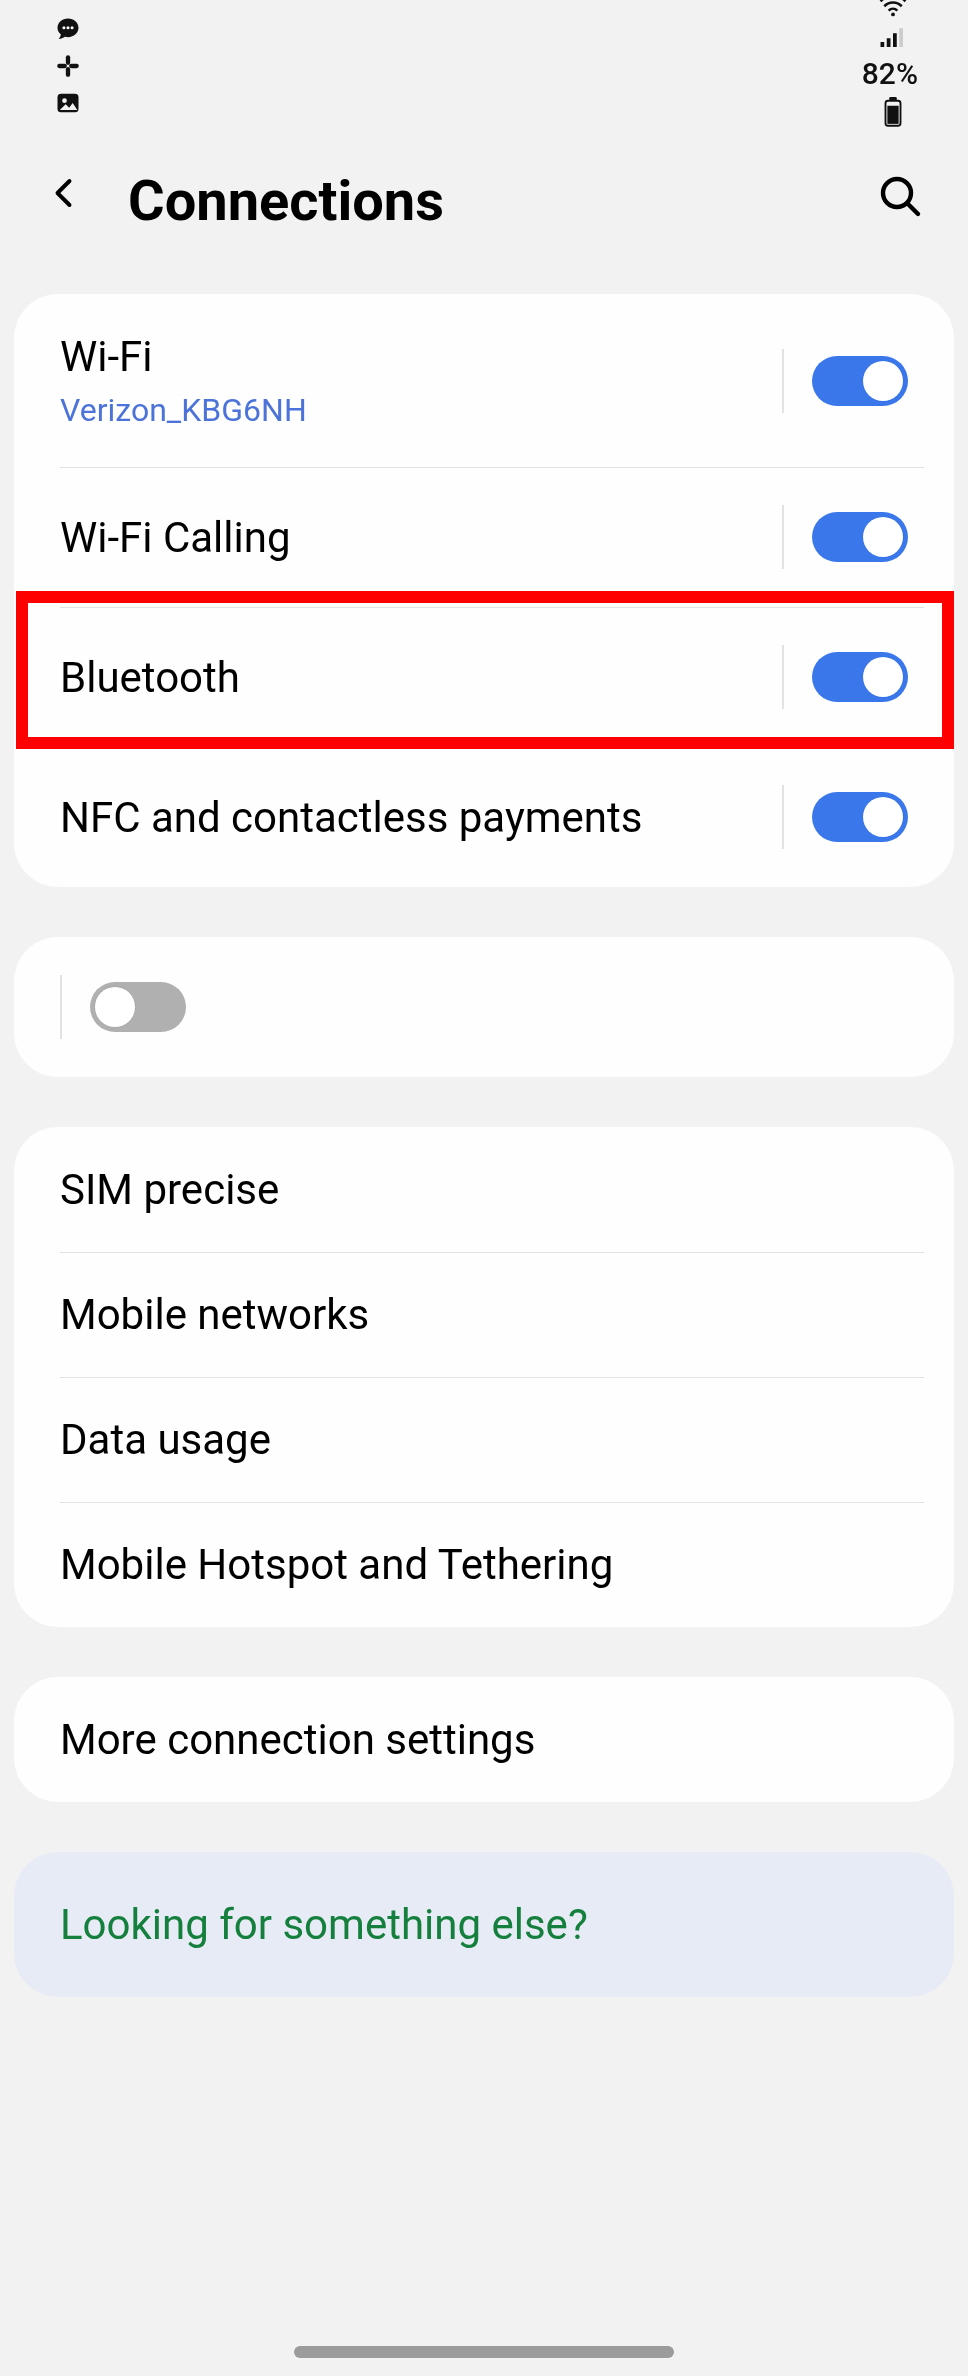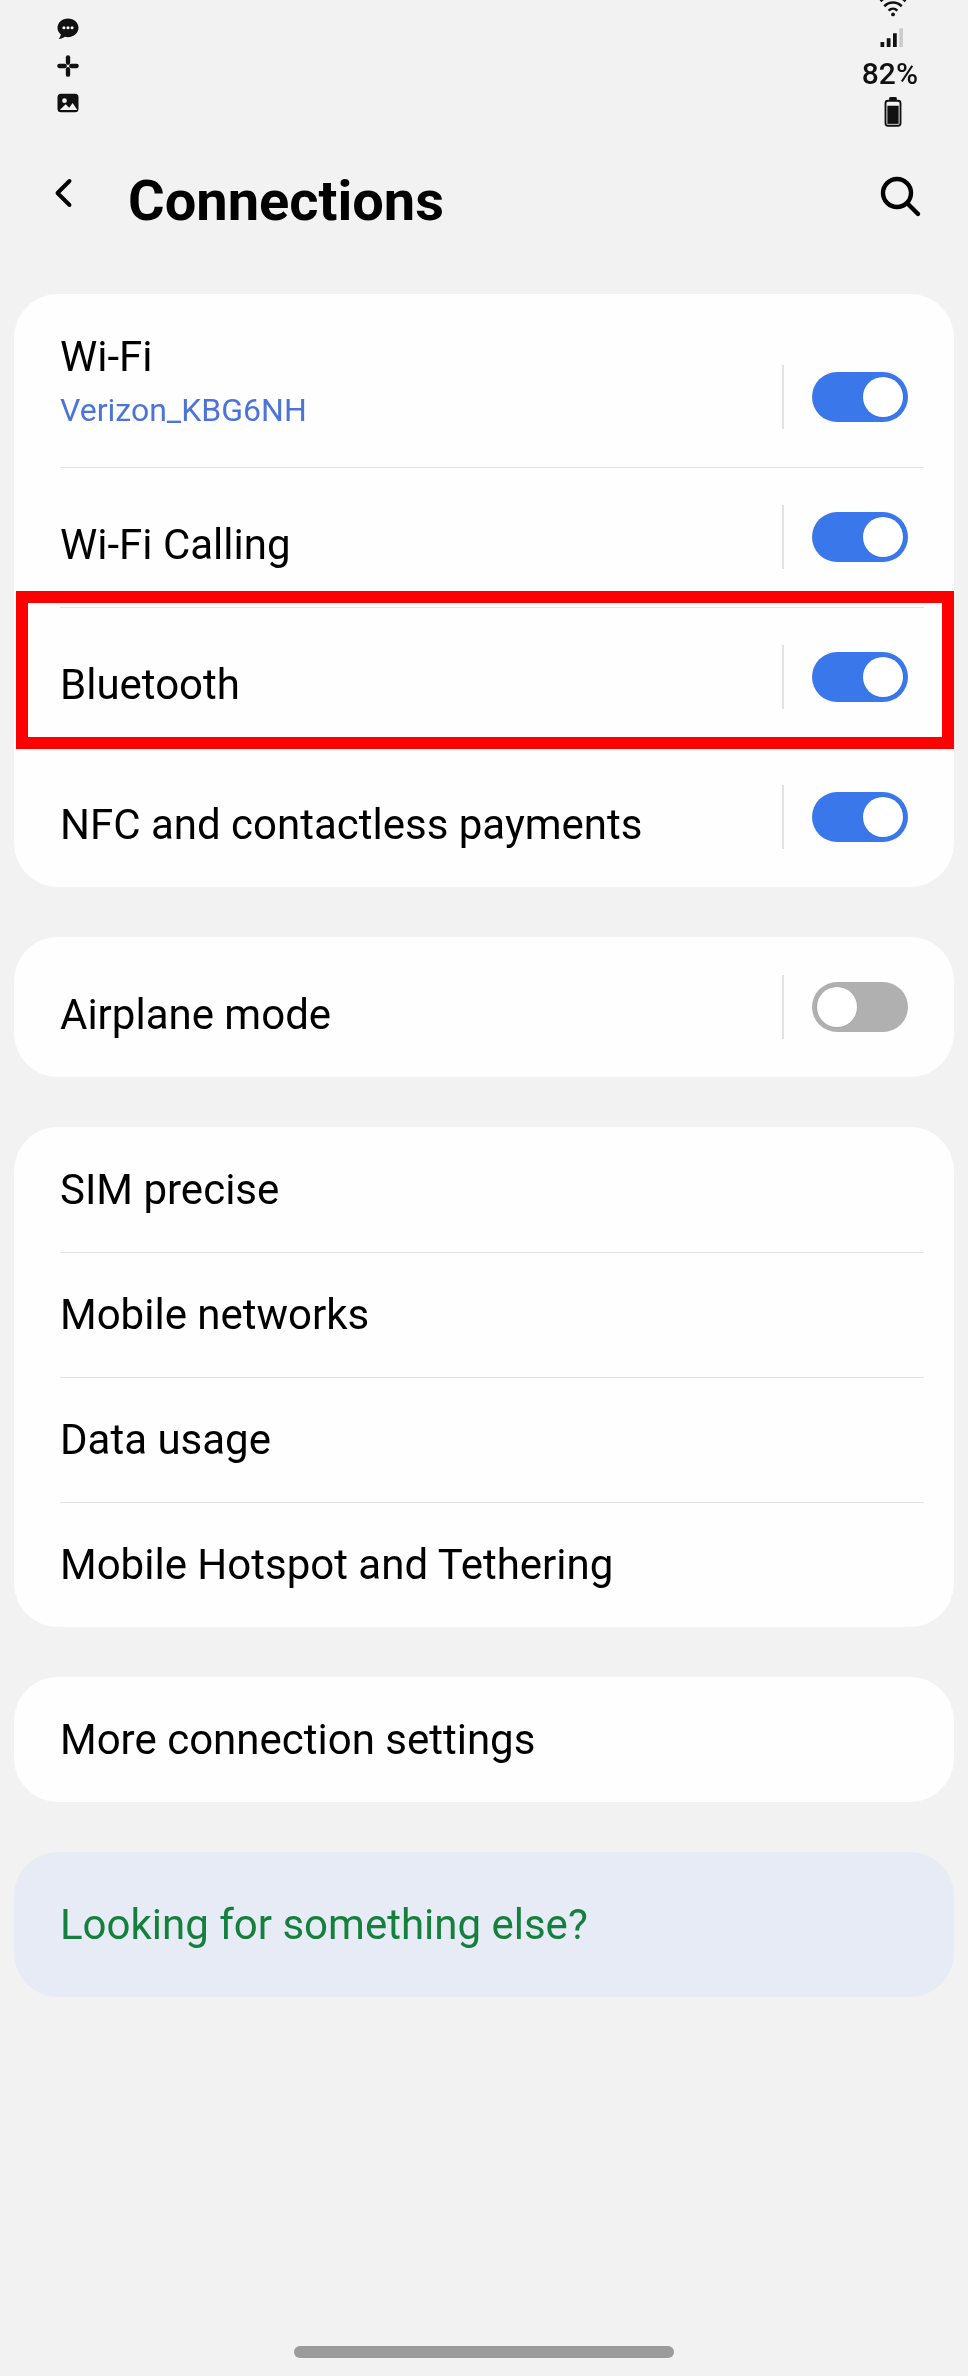--- a/index.html
+++ b/index.html
@@ -59,21 +59,21 @@
 
   
   .card {
     background: #fefefe;
     border-radius: 44px;
     margin: 0 14px 50px 14px;
     padding: 0;
   }
   .row {
     display: flex;
-    align-items: flex-end;
+    align-items: center;
     padding: 38px 46px;
     position: relative;
   }
   .row + .row::before {
     content: "";
     position: absolute;
     left: 46px; right: 30px; top: 0;
     height: 1px;
     background: #e2e2e2;
   }
@@ -275,23 +275,20 @@
       <div class="toggle-wrap">
         <div class="toggle on">
             <div class="knob"></div>
           </div>
       </div>
     </div>
   </div>
 
   <div class="card">
     <div class="row">
-      <div class="row-text">
-        <div class="row-title">Airplane mode</div>
-      </div>
       <div class="toggle-wrap">
         <div class="toggle">
             <div class="knob"></div>
           </div>
       </div>
     </div>
   </div>
 
   <div class="card">
     <div class="row">

